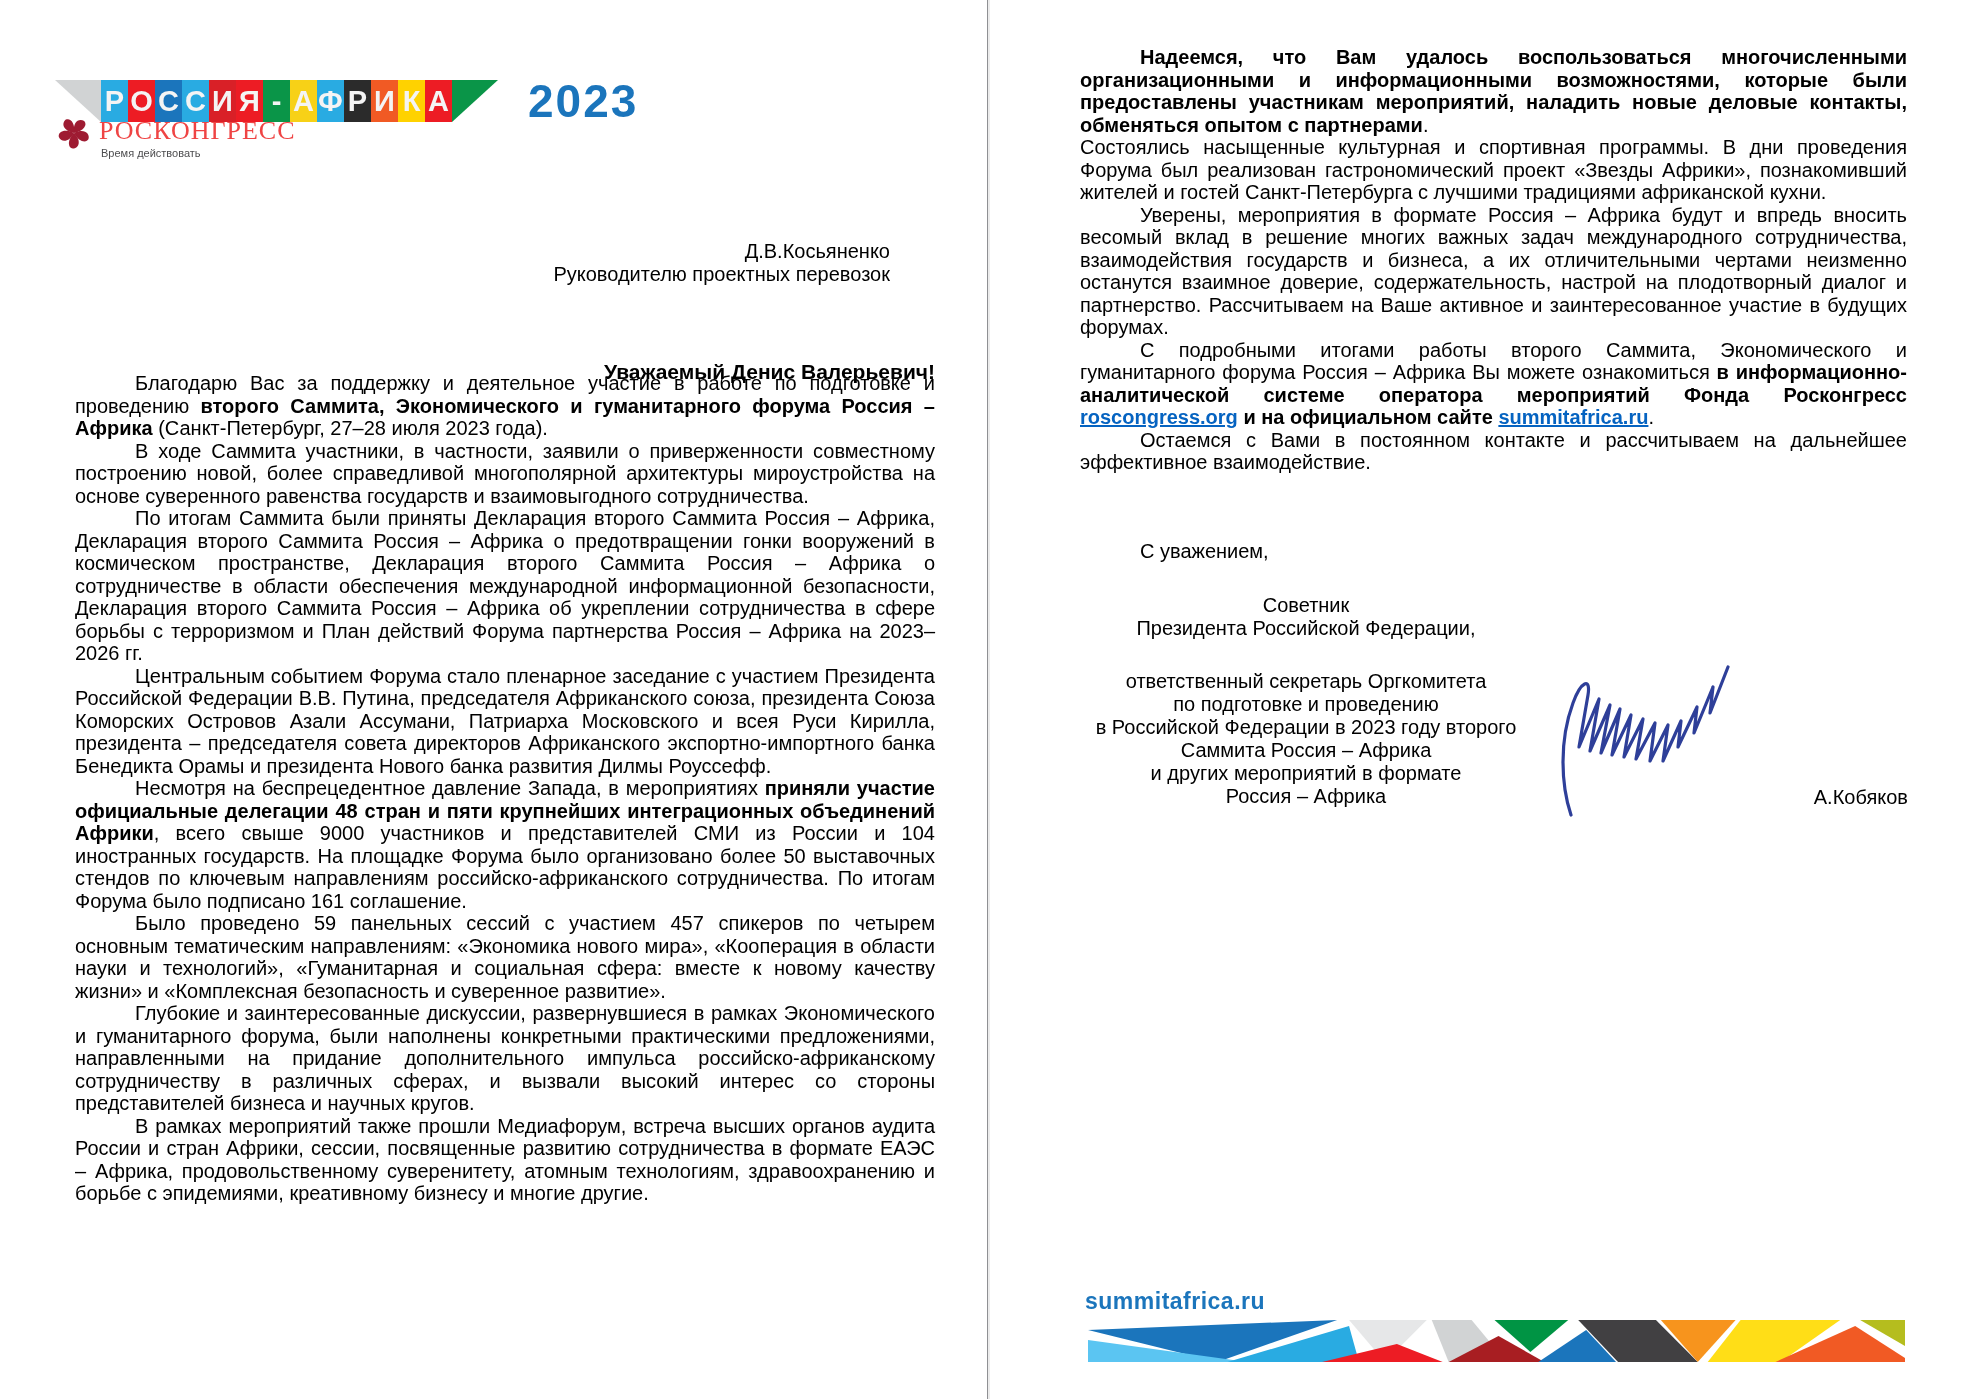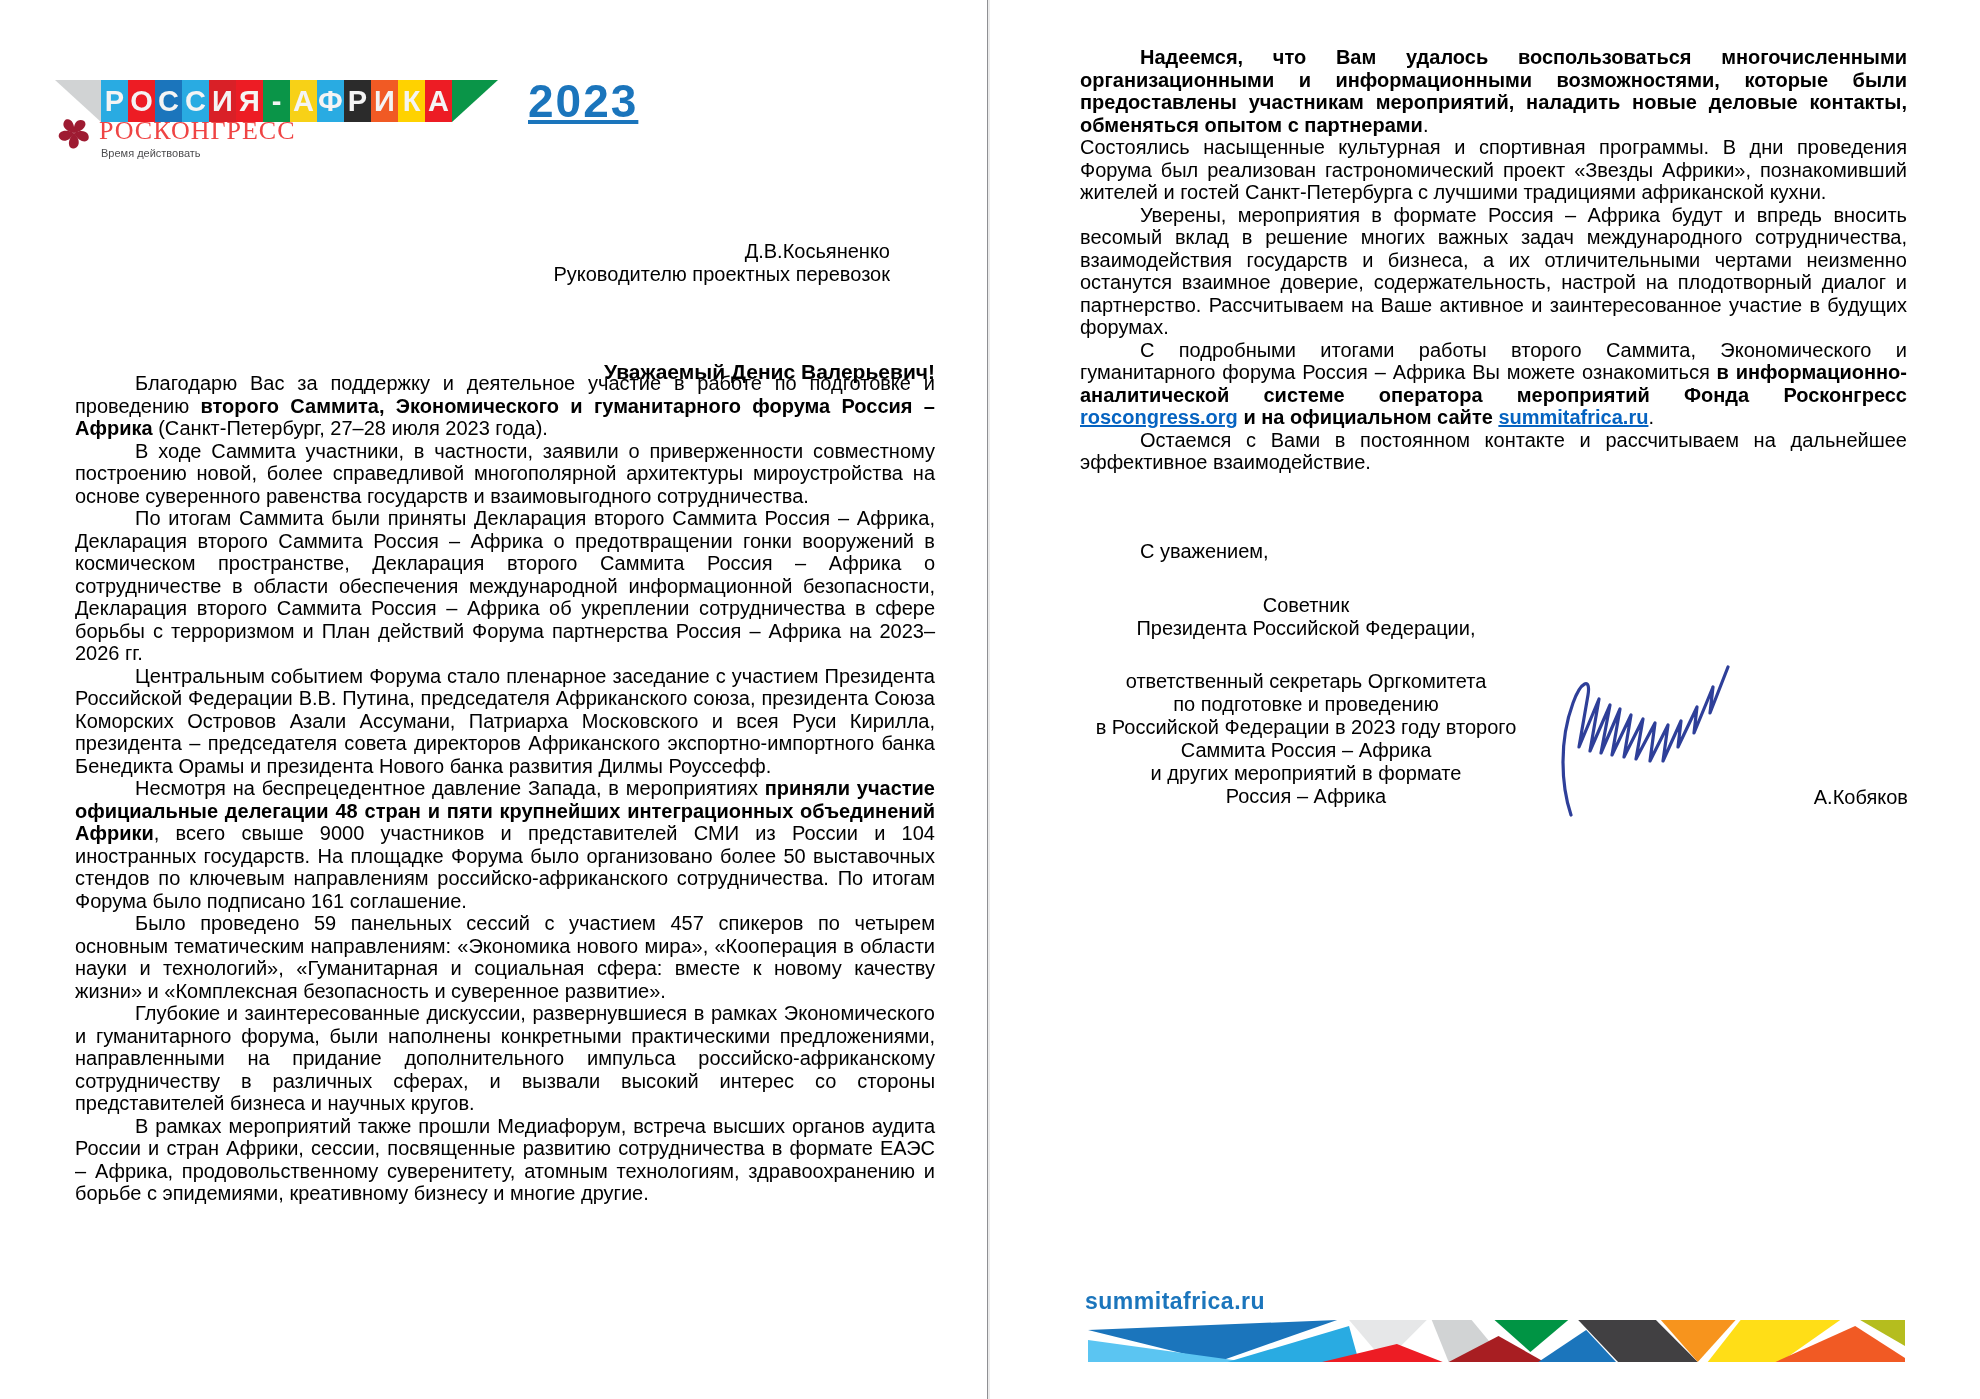--- a/index.html
+++ b/index.html
@@ -83,21 +83,21 @@
             <span class="logo-tile" style="background: rgb(10, 149, 72);">-</span>
             <span class="logo-tile" style="background: rgb(247, 209, 23);">А</span>
             <span class="logo-tile" style="background: rgb(41, 171, 226);">Ф</span>
             <span class="logo-tile" style="background: rgb(43, 43, 43);">Р</span>
             <span class="logo-tile" style="background: rgb(241, 90, 36);">И</span>
             <span class="logo-tile" style="background: rgb(255, 210, 0);">К</span>
             <span class="logo-tile" style="background: rgb(237, 28, 36);">А</span>
           </span>
         <span class="tri" id="logo-tri-end"></span>
       </div>
-      <div id="logo-year" style="color: rgb(27, 117, 188); text-decoration: underline;">2023</div>
+      <div id="logo-year" style="color: rgb(27, 117, 188);">2023</div>
     </div>
 
     <div id="roscongress-row">
       <svg width="34" height="34" viewBox="0 0 40 40">
         <g id="pinwheel" fill="#9e1b32">
           <path d="M20 20 C18 7 26 2 32 6 C36 10 32 18 20 20 Z"></path>
           <path d="M20 20 C18 7 26 2 32 6 C36 10 32 18 20 20 Z" transform="rotate(72 20 20)"></path>
           <path d="M20 20 C18 7 26 2 32 6 C36 10 32 18 20 20 Z" transform="rotate(144 20 20)"></path>
           <path d="M20 20 C18 7 26 2 32 6 C36 10 32 18 20 20 Z" transform="rotate(216 20 20)"></path>
           <path d="M20 20 C18 7 26 2 32 6 C36 10 32 18 20 20 Z" transform="rotate(288 20 20)"></path>

